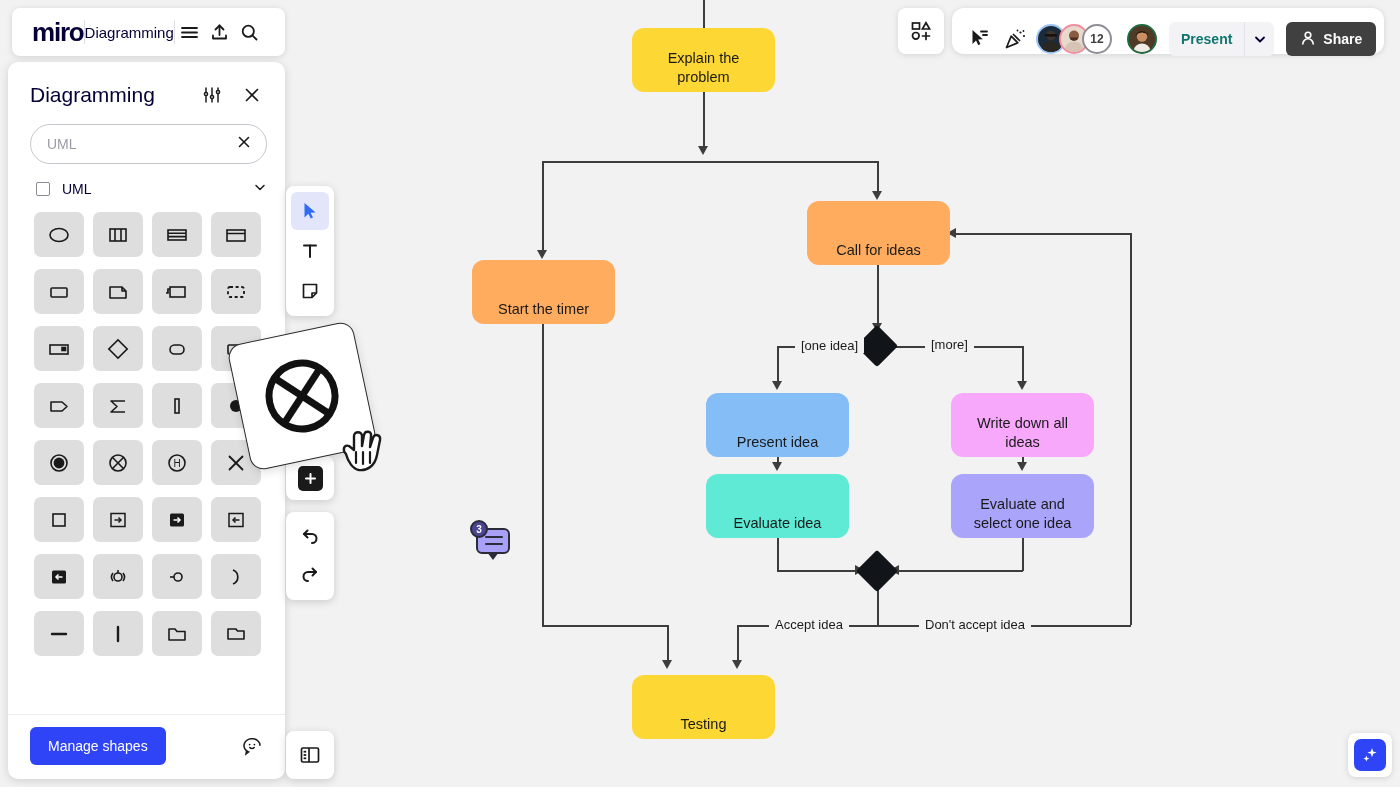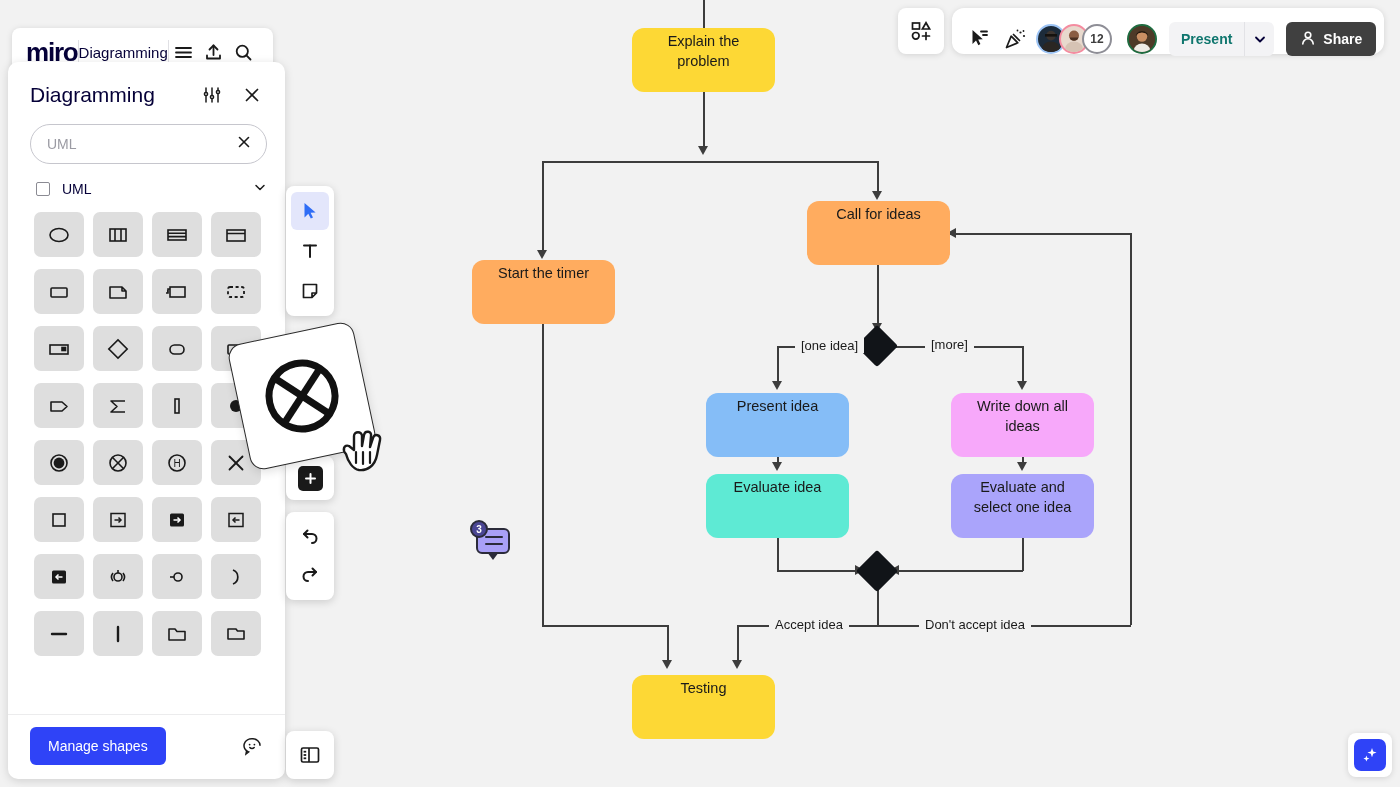--- a/index.html
+++ b/index.html
@@ -7,21 +7,21 @@
     width: 1400px; height: 787px;
     font-family: "Liberation Sans", sans-serif;
     overflow: hidden; background: #f2f2f2;
   }
   #app { position: relative; width: 1400px; height: 787px; background: #f2f2f2; }
 
   
   #canvas { position: absolute; inset: 0; }
   .node {
     position: absolute; border-radius: 12px;
-    display: flex; align-items: flex-start; justify-content: center;
+    display: flex; align-items: flex-end; justify-content: center;
     text-align: center; color: #1a1a1a; font-size: 14.5px; line-height: 1.35;
     padding: 4px 10px;
   }
   .diamond {
     position: absolute; width: 30px; height: 30px; background: #111418;
     transform: rotate(45deg); border-radius: 3px;
   }
   .edge { position: absolute; background: #3d3d3d; }
   .edge.h { height: 1.6px; }
   .edge.v { width: 1.6px; }
@@ -61,21 +61,21 @@
     position: absolute; left: 0; top: 0; width: 18px; height: 18px; border-radius: 50%;
     background: #4b4694; color: #fff; font-size: 10px; font-weight: bold;
     display: flex; align-items: center; justify-content: center;
     border: 2px solid #2b2b3a; z-index: 2;
   }
 
   
   #header {
     position: absolute; left: 12px; top: 8px; height: 48px;
     background: #fff; border-radius: 8px; display: flex; align-items: center;
-    box-shadow: 0 1px 6px rgba(0,0,0,.13); padding: 0 14px; gap: 0; margin-top: 20px;
+    box-shadow: 0 1px 6px rgba(0,0,0,.13); padding: 0 20px; gap: 0;
   }
   #logo { font-size: 26px; font-weight: 800; letter-spacing: -1.2px; color: #050038; }
   .hdr-div { width: 1px; height: 24px; background: #e0e0e4; }
   #board-title { font-size: 15px; color: #050038; }
   .hdr-btn {
     width: 30px; height: 30px; display: flex; align-items: center; justify-content: center;
     cursor: pointer; border-radius: 4px;
   }
 
   

